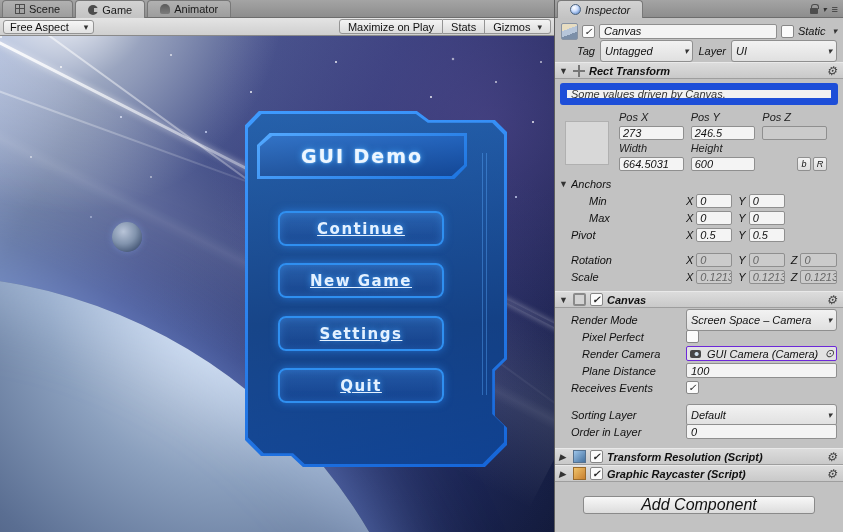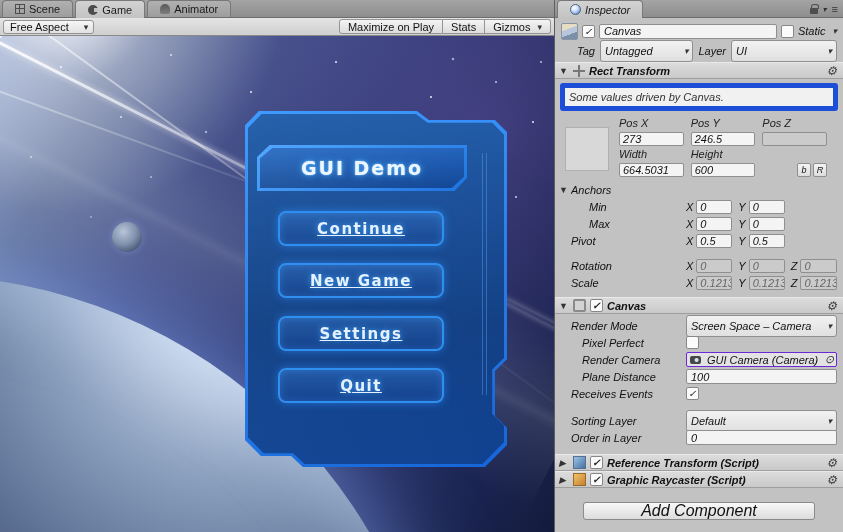--- a/index.html
+++ b/index.html
@@ -69,21 +69,21 @@
     background: radial-gradient(circle at 38% 32%, #b8c4d8, #8193ad 45%, #4d5f7d 75%, #2c3a55);
     box-shadow: 0 0 7px rgba(150,180,255,.35); }
 
   
   .menu-panel { position: absolute; left: 245px; top: 75px; width: 262px; height: 356px; z-index: 6; }
   .panel-border, .panel-fill { position: absolute;
     clip-path: polygon(5.3% 0%, 65.6% 0%, 70.2% 2.5%, 95.4% 2.5%, 100% 5.9%, 100% 69.7%, 95.4% 73%, 95.4% 85.7%, 100% 89%, 100% 93.8%, 91.6% 100%, 22.1% 100%, 17.6% 96.9%, 6.1% 96.9%, 0% 92.4%, 0% 4%); }
   .panel-border { inset: 0; background: linear-gradient(160deg, #3f9bff, #1565d8); filter: drop-shadow(0 0 7px rgba(60,150,255,.75)); }
   .panel-fill { inset: 3px; background: linear-gradient(180deg, rgba(16,45,95,.52), rgba(8,22,58,.56) 60%, rgba(10,30,75,.5)); }
   .accent-v { position: absolute; right: 20px; top: 42px; bottom: 72px; width: 5px; border-left: 1px solid rgba(90,170,255,.4); border-right: 1px solid rgba(90,170,255,.4); }
-  .title-box { position: absolute; left: 12px; top: 34px; width: 210px; height: 46px; text-decoration: underline; }
+  .title-box { position: absolute; left: 12px; top: 22px; width: 210px; height: 46px; text-decoration: underline; }
   .tb-border, .tb-fill { position: absolute; clip-path: polygon(6% 0%, 100% 0%, 100% 72%, 94% 100%, 0% 100%, 0% 26%); }
   .tb-border { inset: 0; background: linear-gradient(150deg, #53a9ff, #1d74e0); filter: drop-shadow(0 0 6px rgba(70,160,255,.8)); }
   .tb-fill { inset: 3px; background: linear-gradient(180deg, rgba(30,80,160,.6), rgba(12,40,100,.6)); }
   .tb-text { position: absolute; inset: 0; display: flex; align-items: center; justify-content: center;
     font-family: "DejaVu Sans", sans-serif; font-size: 19px; font-weight: bold; letter-spacing: 2px; color: #edf6ff;
     text-shadow: 0 0 7px #41a7ff, 0 0 2px #bfe3ff; }
   .menu-btn { position: absolute; left: 33px; width: 166px; height: 35px; border: 2px solid #2f8ff0; border-radius: 8px;
     background: linear-gradient(180deg, rgba(70,140,230,.30), rgba(20,60,140,.34));
     box-shadow: 0 0 9px rgba(50,145,255,.55), inset 0 0 8px rgba(70,160,255,.35);
     display: flex; align-items: center; justify-content: center; cursor: pointer;
@@ -113,21 +113,21 @@
     background: linear-gradient(#dcdcdc, #c9c9c9); border-top: 1px solid #e9e9e9; border-bottom: 1px solid #9e9e9e; font-weight: bold; }
   .foldout { width: 10px; font-size: 9px; color: #333; flex: none; font-weight: normal; }
   .comp-title { flex: 1; overflow: hidden; white-space: nowrap; }
   .gear { font-size: 12px; color: #444; font-weight: normal; }
   .rt-icon { width: 12px; height: 12px; flex: none;
     background: linear-gradient(#777,#777) center/2px 12px no-repeat, linear-gradient(#777,#777) center/12px 2px no-repeat; }
   .canvas-icon { width: 13px; height: 13px; border: 2px solid #8a8a8a; background: #d3d3d3; border-radius: 2px; flex: none; }
   .ref-icon { width: 13px; height: 13px; border: 1px solid #55718f; background: linear-gradient(135deg, #9cc4ea, #46729f); flex: none; }
   .ray-icon { width: 13px; height: 13px; border: 1px solid #9a6a2a; background: linear-gradient(135deg, #f0c36a, #c77f2f); flex: none; }
 
-  .note-box { margin: 4px 5px 3px 5px; height: 28px; background: #f1f1f1; border: 5px solid #1d4ed8; border-radius: 3px;
+  .note-box { margin: 4px 5px 3px 5px; height: 22px; background: #f1f1f1; border: 7px solid #1d4ed8; border-radius: 3px;
     display: flex; align-items: center; padding: 0 4px; color: #333; }
 
   .rt-block { position: relative; padding: 3px 16px 2px 64px; }
   .anchor-preview { position: absolute; left: 10px; top: 13px; width: 44px; height: 44px; background: #d8d8d8; border: 1px solid #b0b0b0; }
   .rt-grid-row { display: grid; grid-template-columns: 1fr 1fr 1fr; gap: 7px; margin-bottom: 2px; align-items: center; }
   .rt-lbl { color: #222; height: 13px; }
   .f { height: 14px; background: #f4f4f4; border: 1px solid #8f8f8f; border-radius: 2px; padding: 0 3px;
     display: flex; align-items: center; overflow: hidden; white-space: nowrap; }
   .f.dis { background: #cbcbcb; color: #666; }
   .mini-btns { display: flex; justify-content: flex-end; gap: 2px; }
@@ -441,21 +441,21 @@
         <span class="plabel">Order in Layer</span>
         <span class="ctrl">
             <div class="text-field">0</div>
           </span>
       </div>
 
       <div class="comp-header gap8">
         <span class="foldout">▶</span>
         <span class="ref-icon"></span>
         <span class="cb">✓</span>
-        <span class="comp-title">Reference Transform (Script)</span>
+        <span class="comp-title">Transform Resolution (Script)</span>
         <span class="gear">⚙</span>
       </div>
       <div class="comp-header">
         <span class="foldout">▶</span>
         <span class="ray-icon"></span>
         <span class="cb">✓</span>
         <span class="comp-title">Graphic Raycaster (Script)</span>
         <span class="gear">⚙</span>
       </div>
 

